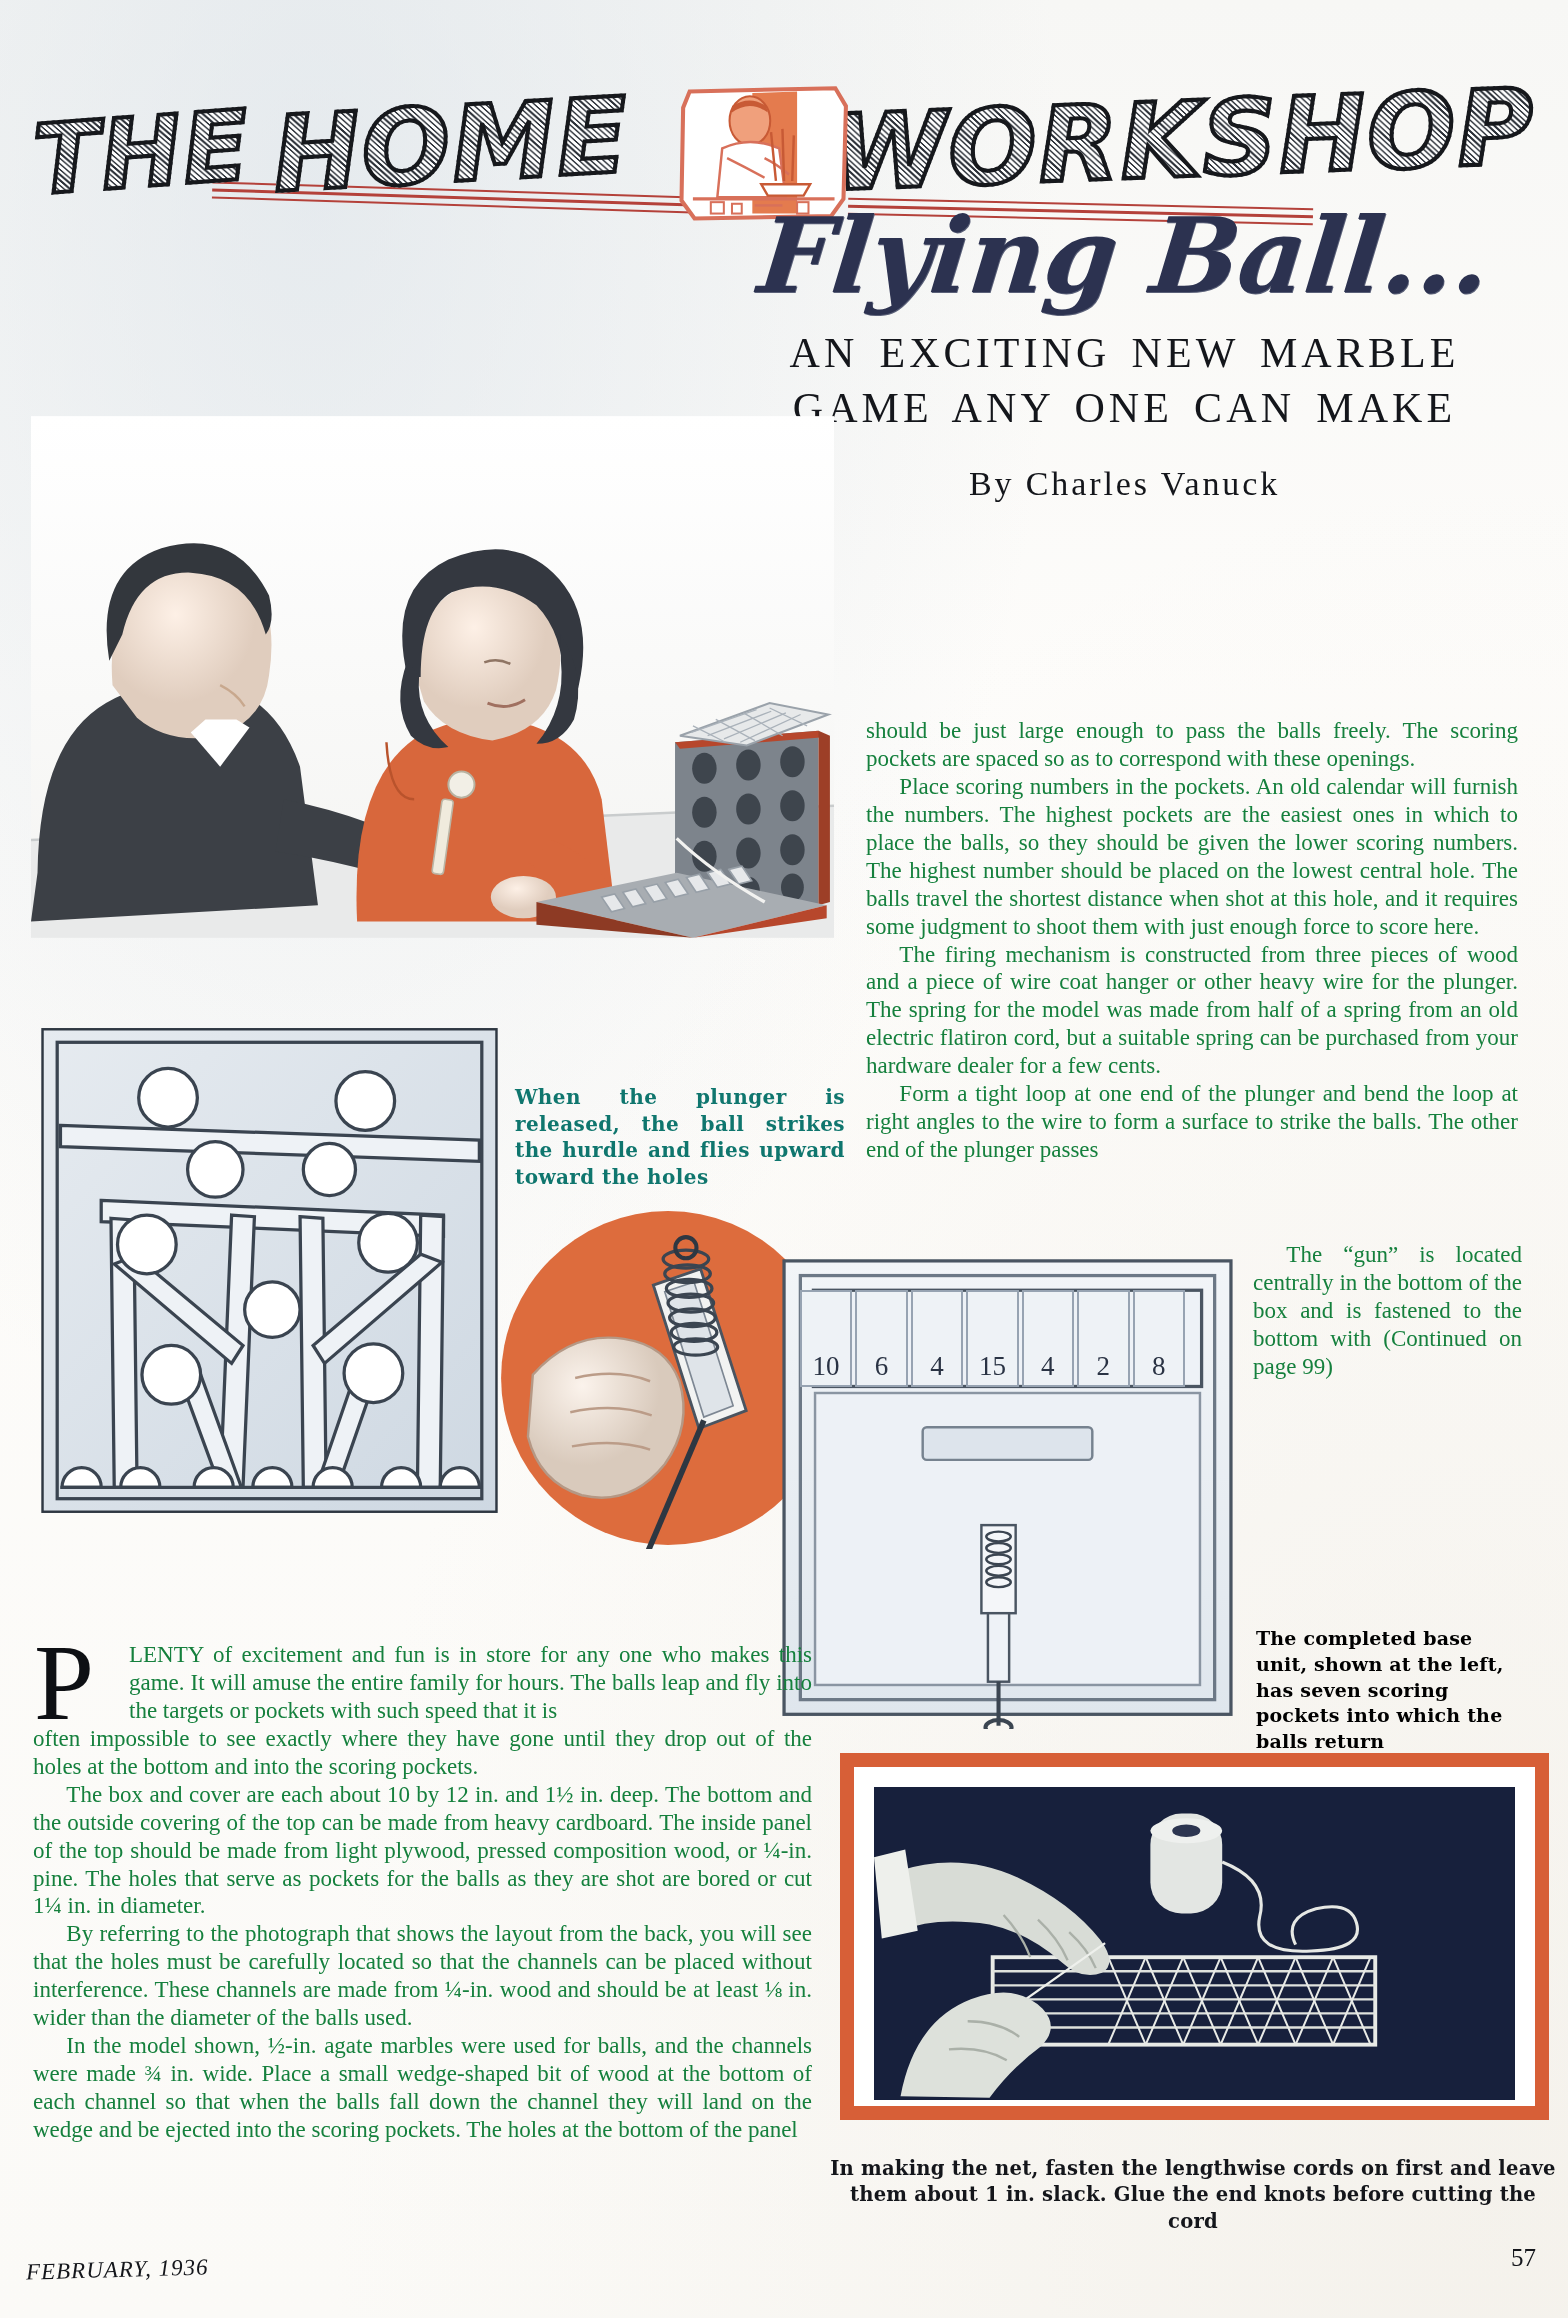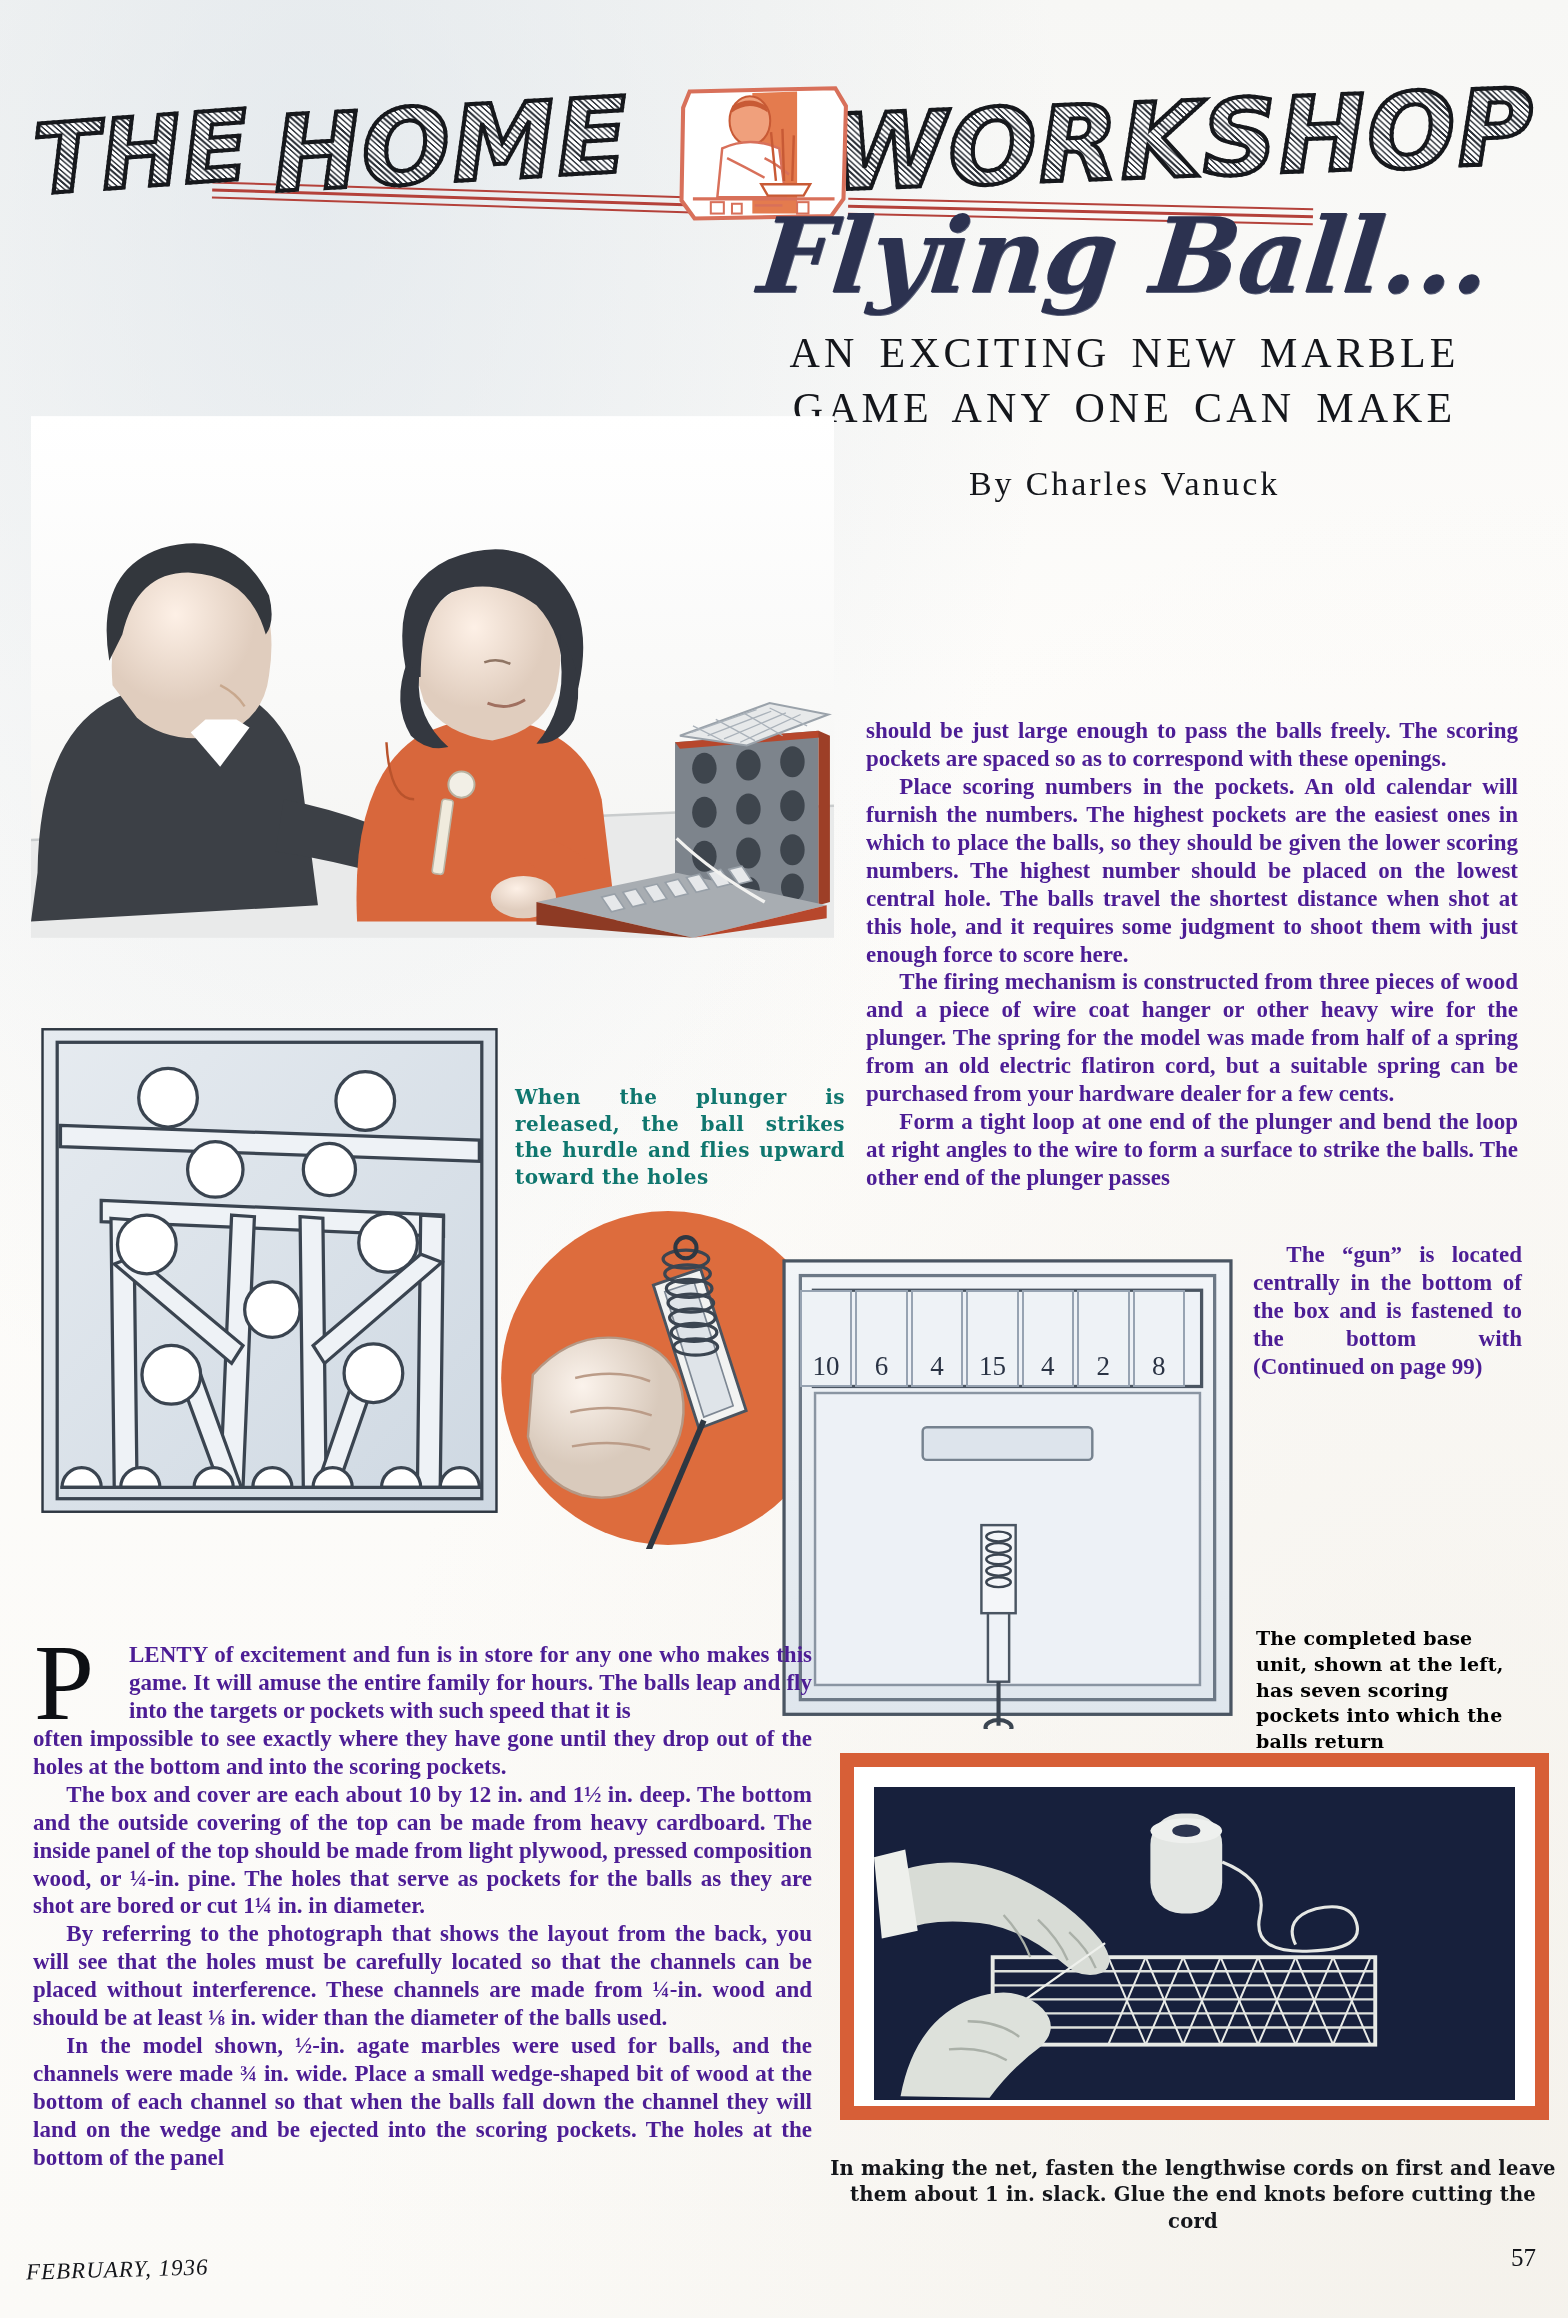--- a/index.html
+++ b/index.html
@@ -221,24 +221,23 @@
     line-height: 1.34;
     letter-spacing: 0.2px;
     color: #14161b;
   }
 
   
   .bodytext {
     font-family: "Liberation Serif", serif;
     font-size: 23px;
     line-height: 1.215;
-    color: #4c1d95;
+    color: #15803d;
     text-align: justify;
     text-justify: inter-word;
-    font-weight: bold;
   }
   .bodytext p { margin: 0; text-indent: 1.45em; }
   .bodytext p.noindent { text-indent: 0; }
 
   #col-right-top {
     position: absolute;
     left: 866px; top: 717px;
     width: 652px;
   }
   #col-right-narrow {

